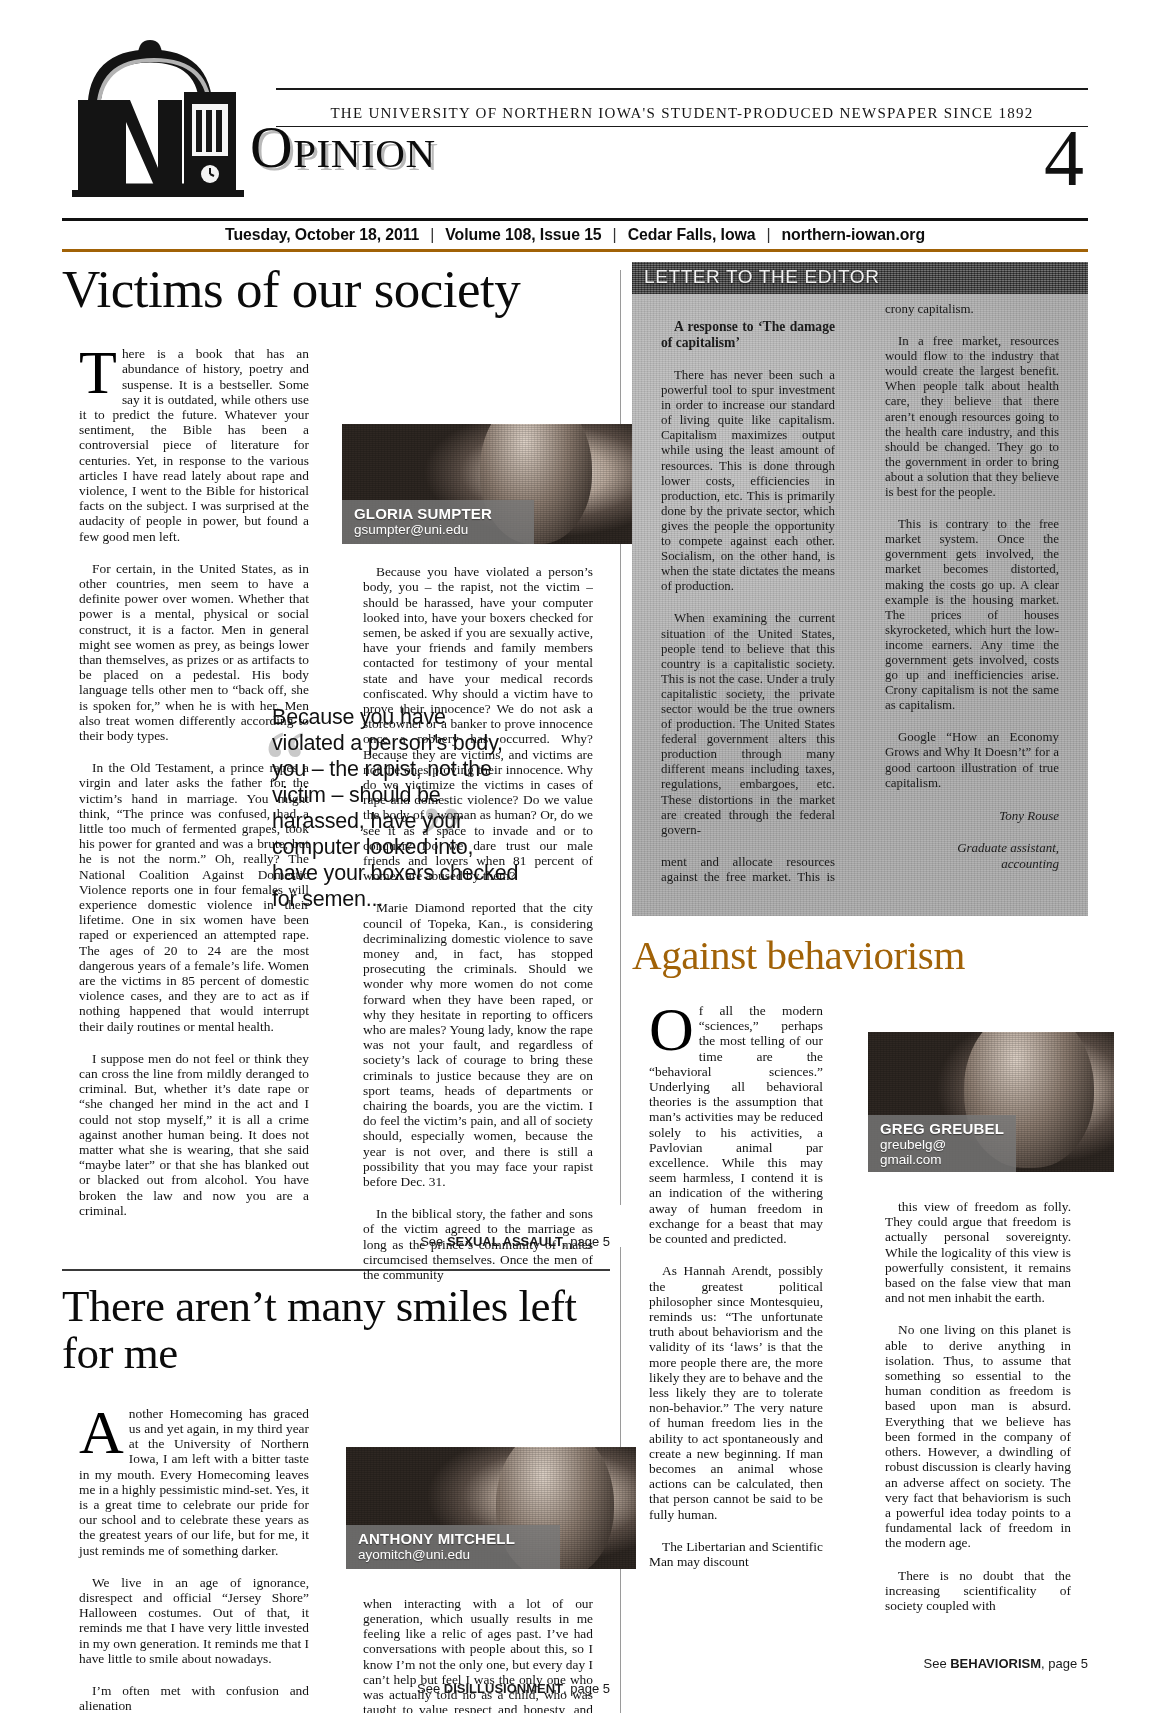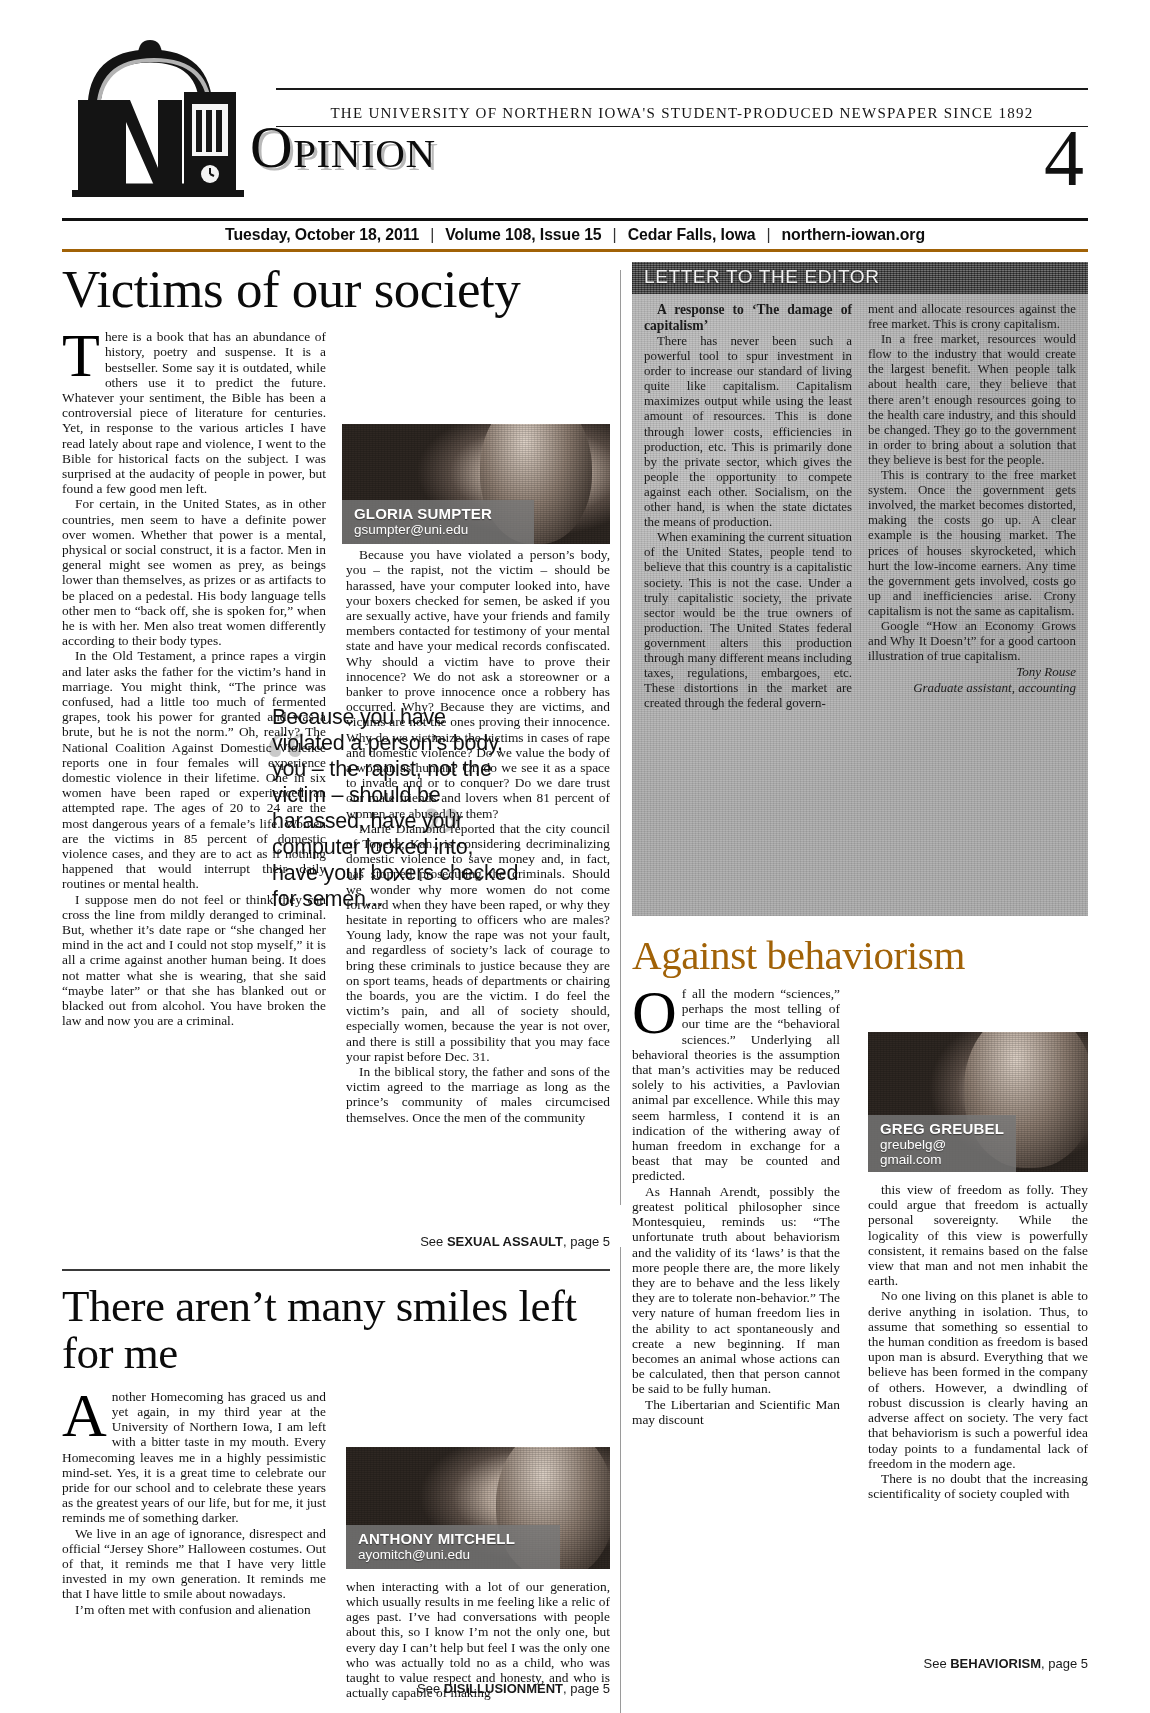--- a/index.html
+++ b/index.html
@@ -91,34 +91,35 @@
     font-weight:400;font-size:41px;line-height:1.05;
     margin:0 0 9px 0;letter-spacing:-.4px;color:#a16207;
   }
   .bodytext{
     font-family:"Liberation Serif",serif;
     font-size:13.4px;line-height:15.2px;
     text-align:justify;
     -webkit-hyphens:auto;hyphens:auto;
     color:#121212;
   }
-  .bodytext p{margin:0;text-indent:13px;}
+  .bodytext p{margin:17px;text-indent:13px;}
   .bodytext p.first{text-indent:0;}
   .dropcap{
     float:left;
     font-family:"Liberation Serif",serif;
     font-size:62px;line-height:46px;
     padding:2px 5px 0 0;margin-top:1px;
     color:#000;
   }
 
   
   .mug{
     position:relative;overflow:hidden;
     background:#d6d6d6;
+    padding-left:26px;
   }
   .mug .photo{
     position:absolute;inset:0;
     background:
       radial-gradient(ellipse 44% 54% at 72% 40%, #f0e7df 0%, #b9a99c 42%, #5d5048 72%, #2e2722 100%),
       linear-gradient(180deg,#f4f4f4 0%,#dcdcdc 35%,#9d9d9d 100%);
   }
   .mug .noise{
     position:absolute;inset:0;opacity:.42;
     background-image:

